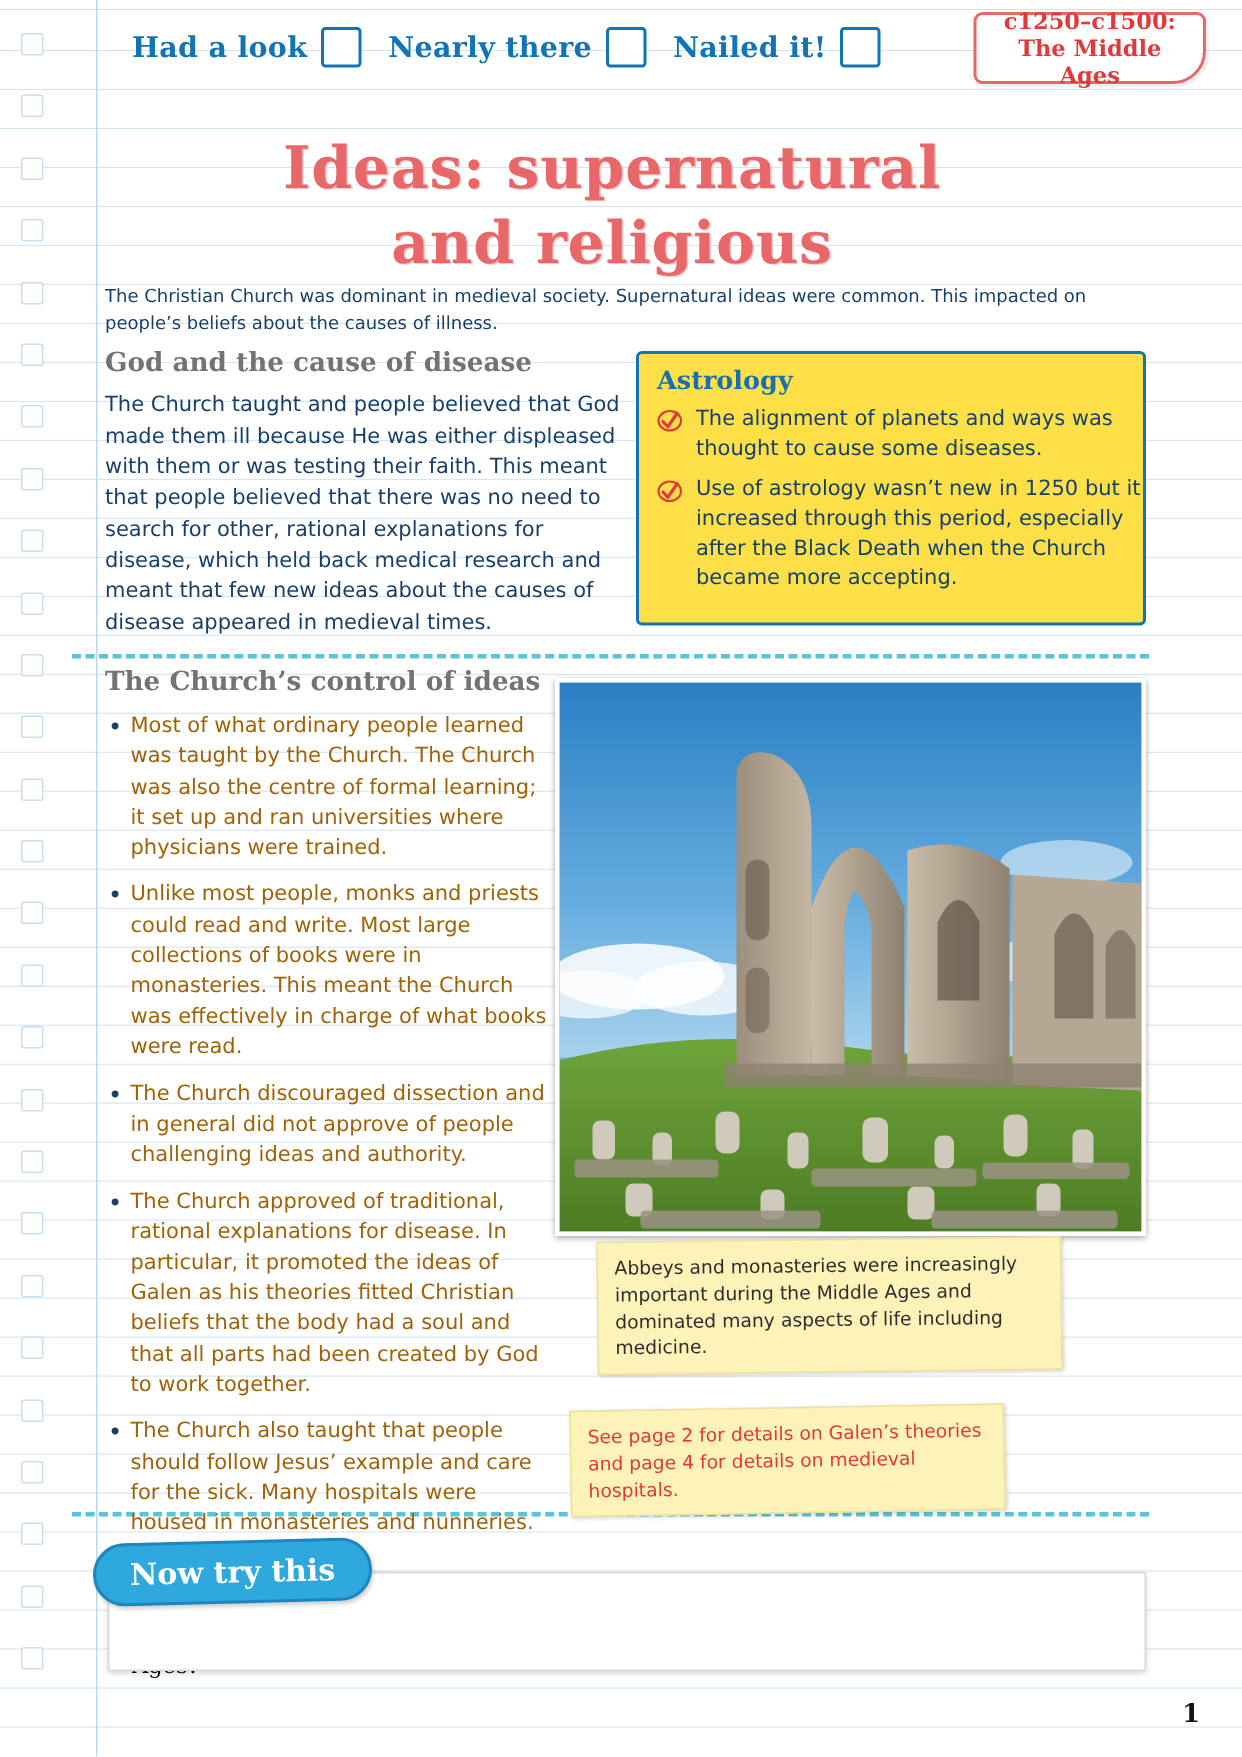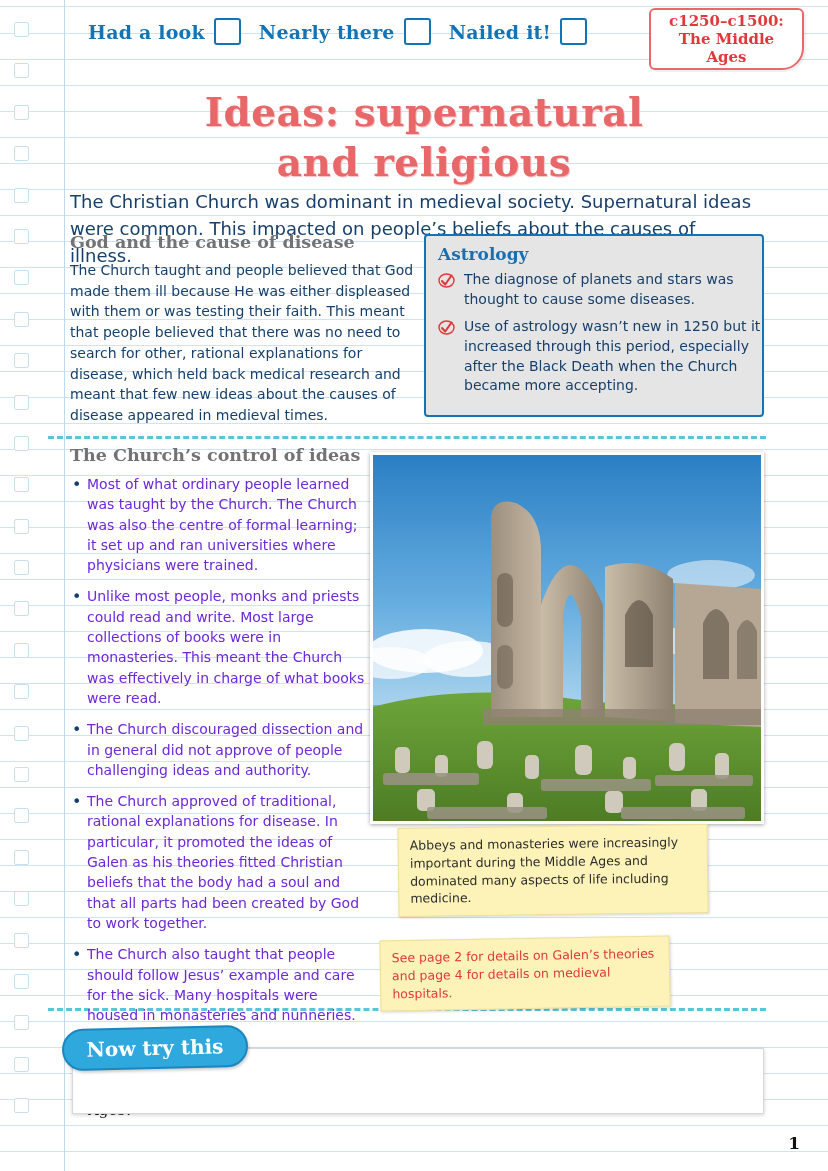--- a/index.html
+++ b/index.html
@@ -70,58 +70,58 @@
   .tick-box {
     width: 27px; height: 27px;
     border: 2px solid #1273b5;
     border-radius: 3px;
     background: #fff;
   }
 
   .unit-badge {
     position: absolute;
     right: 24px; top: 8px;
-    width: 155px; height: 62px;
+    width: 155px; height: 48px;
     border: 2px solid #e8686a;
     border-radius: 6px 6px 22px 6px;
     background: #fff;
     display: flex;
     flex-direction: column;
     align-items: center;
     justify-content: center;
     text-align: center;
     color: #e0393c;
     font-family: "DejaVu Serif", serif;
     font-weight: bold;
     font-size: 15px;
     line-height: 1.2;
     box-shadow: 2px 2px 0 rgba(0,0,0,.06);
   }
 
   
   .title {
     position: absolute;
-    left: 104px; top: 88px;
+    left: 88px; top: 88px;
     width: 640px;
     text-align: center;
     font-family: "DejaVu Serif", serif;
     font-weight: bold;
     font-size: 39px;
     line-height: 1.28;
     color: #e8686a;
     text-shadow: 1px 1px 0 #f7c6c7;
     letter-spacing: .5px;
   }
 
   
   .intro {
     position: absolute;
     left: 70px; top: 188px;
     width: 690px;
-    font-size: 18px;
+    font-size: 12px;
     line-height: 1.5;
     color: #16406b;
   }
 
   
   .h2 {
     font-family: "DejaVu Serif", serif;
     font-weight: bold;
     font-size: 17.5px;
     color: #737373;
@@ -138,21 +138,21 @@
     color: #16406b;
   }
 
   
   .astro {
     position: absolute;
     left: 424px; top: 234px;
     width: 340px;
     border: 2px solid #1273b5;
     border-radius: 4px;
-    background: #e5e5e5;
+    background: #fde047;
     padding: 8px 0 12px 12px;
   }
   .astro h3 {
     font-family: "DejaVu Serif", serif;
     font-size: 17px;
     color: #1a6fb0;
     margin-bottom: 6px;
   }
   .astro ul { list-style: none; }
   .astro li {
@@ -186,21 +186,21 @@
   .sec-church ul {
     margin-top: 9px;
     list-style: none;
   }
   .sec-church li {
     position: relative;
     padding-left: 17px;
     margin-bottom: 11px;
     font-size: 14px;
     line-height: 1.45;
-    color: #6d28d9;
+    color: #a16207;
   }
   .sec-church li::before {
     content: "•";
     position: absolute;
     left: 2px; top: -1px;
     color: #16406b;
     font-size: 16px;
   }
 
   
@@ -354,21 +354,21 @@
   <div class="astro">
     <h3>Astrology</h3>
     <ul>
       <li>
         <span class="tickmark">
           <svg width="17" height="17" viewBox="0 0 17 17">
             <ellipse cx="8.5" cy="8.5" rx="7.5" ry="6.5" fill="none" stroke="#e0393c" stroke-width="1.4"></ellipse>
             <path d="M4 9 L7.2 12.5 L13.5 3.5" fill="none" stroke="#e0393c" stroke-width="2.1" stroke-linecap="round" stroke-linejoin="round"></path>
           </svg>
         </span>
-        <span>The diagnose of planets and stars was thought to cause some diseases.</span>
+        <span>The alignment of planets and ways was thought to cause some diseases.</span>
       </li>
       <li>
         <span class="tickmark">
           <svg width="17" height="17" viewBox="0 0 17 17">
             <ellipse cx="8.5" cy="8.5" rx="7.5" ry="6.5" fill="none" stroke="#e0393c" stroke-width="1.4"></ellipse>
             <path d="M4 9 L7.2 12.5 L13.5 3.5" fill="none" stroke="#e0393c" stroke-width="2.1" stroke-linecap="round" stroke-linejoin="round"></path>
           </svg>
         </span>
         <span>Use of astrology wasn’t new in 1250 but it increased through this period, especially after the Black Death when the Church became more accepting.</span>
       </li>

